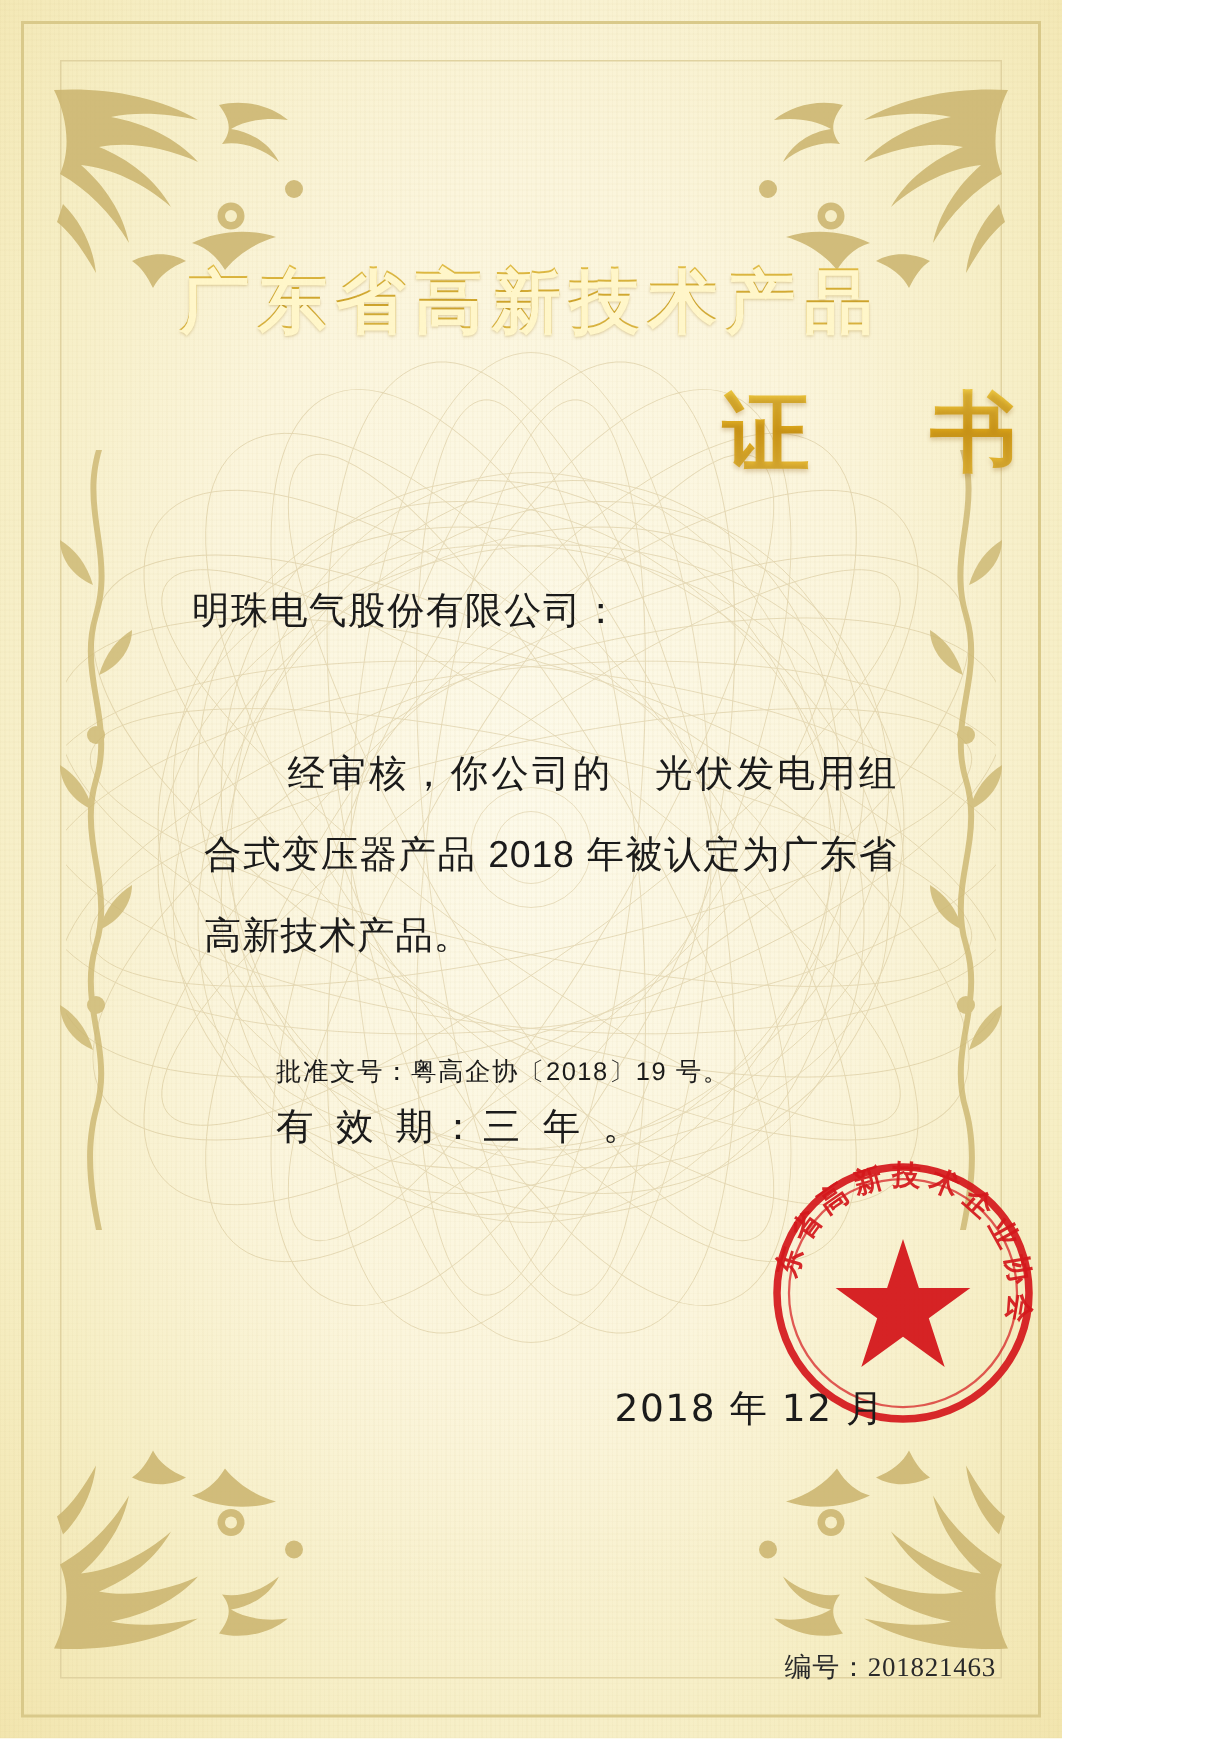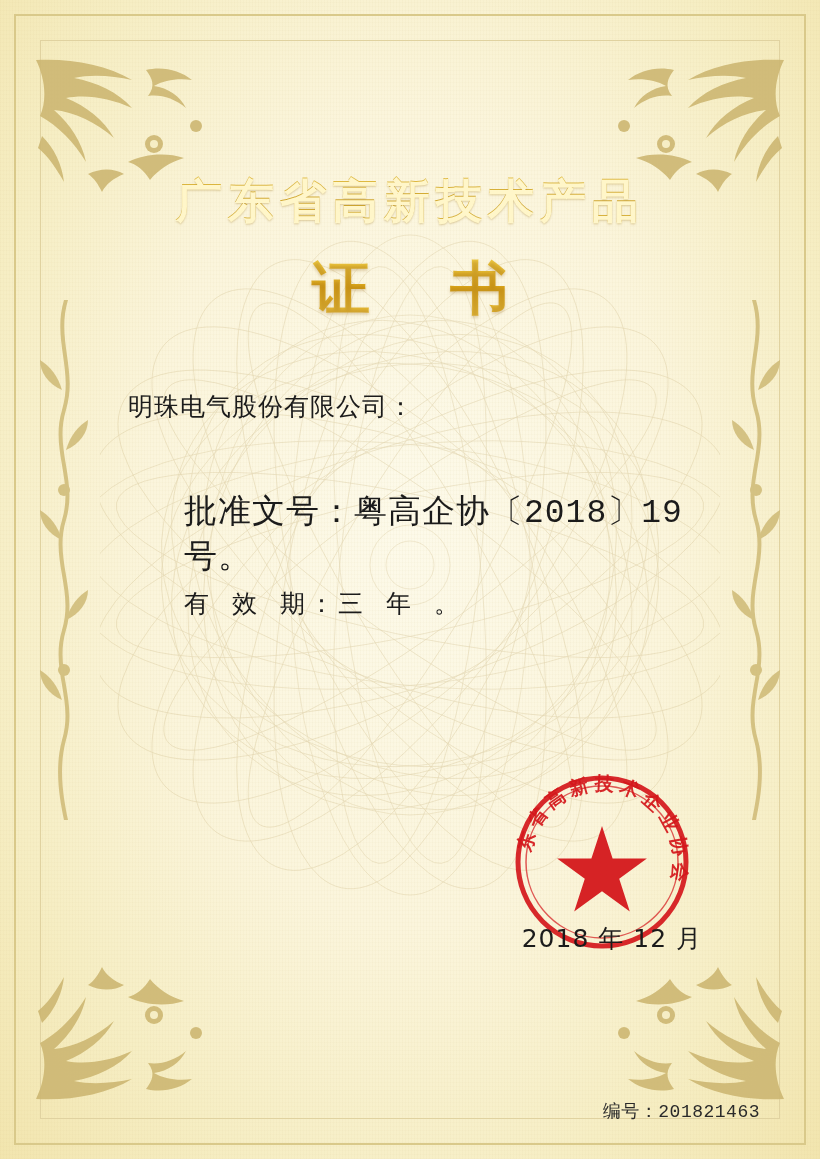--- a/index.html
+++ b/index.html
@@ -6,21 +6,21 @@
     margin: 0;
     padding: 0;
     background: #ffffff;
   }
   body {
     font-family: "Liberation Sans", sans-serif;
   }
 
   .certificate {
     position: relative;
-    width: 820px;
+    width: 708px;
     height: 1159px;
     overflow: hidden;
     background:
       radial-gradient(ellipse at 50% 45%, #fdfaea 0%, #fbf5dc 45%, #f6eec4 75%, #f2e5ae 100%);
   }
 
   
   .paper-texture {
     position: absolute;
     inset: 0;
@@ -95,62 +95,62 @@
     background: linear-gradient(180deg,#e8c651 0%, #cfa52c 50%, #e5c456 100%);
     -webkit-background-clip: text;
     background-clip: text;
     -webkit-text-fill-color: transparent;
   }
 
   .title-sub {
     position: absolute;
     left: 0; right: 0;
     top: 250px;
-    text-align: center;
+    text-align: right;
     font-family: "DejaVu Sans", sans-serif;
     font-weight: bold;
     font-size: 58px;
     letter-spacing: 30px;
     text-indent: 30px;
     color: #e8b92a;
     background: linear-gradient(180deg,#f3d451 0%, #d9a318 48%, #f0cb4c 100%);
     -webkit-background-clip: text;
     background-clip: text;
     -webkit-text-fill-color: transparent;
     text-shadow: 0 2px 3px rgba(150,100,20,0.28);
   }
 
   .body-text {
     position: absolute;
     left: 128px;
     right: 110px;
     top: 390px;
     color: #1b1b1b;
-    font-family: Liberation Mono, monospace;
+    font-family: Liberation Sans, sans-serif;
   }
 
   .recipient {
     font-size: 25px;
     letter-spacing: 1px;
     margin-bottom: 66px;
   }
 
   .paragraph {
     font-size: 25px;
     line-height: 54px;
     text-align: justify;
     letter-spacing: 0.5px;
     padding-left: 8px;
   }
   .paragraph .indent { display: inline-block; width: 54px; }
   .paragraph .gap { display: inline-block; width: 26px; }
 
   .approval {
     margin-top: 52px;
-    font-size: 33px;
+    font-size: 17px;
     letter-spacing: 1px;
     padding-left: 56px;
   }
   .validity {
     margin-top: 8px;
     font-size: 25px;
     letter-spacing: 4px;
     padding-left: 56px;
   }
 
@@ -170,25 +170,25 @@
     top: 922px;
     font-size: 25px;
     color: #1b1b1b;
     font-family: "DejaVu Sans", sans-serif;
     letter-spacing: 1px;
     margin-left: 48px;
   }
 
   .serial {
     position: absolute;
-    right: 60px;
+    right: 44px;
     bottom: 36px;
     font-size: 18px;
     color: #2a2a2a;
-    font-family: Liberation Mono, monospace;
+    font-family: Liberation Serif, serif;
     letter-spacing: 0.5px;
     text-align: center;
   }
 </style>
 </head>
 <body>
 
 <div class="certificate">
 
   <div class="paper-texture"></div>
@@ -313,20 +313,23 @@
       <circle cx="30" cy="370" r="6"></circle>
     </g>
   </svg>
 
   <div class="title-main">广东省高新技术产品</div>
   <div class="title-sub">证 书</div>
 
   <div class="body-text">
     <div class="recipient">明珠电气股份有限公司：</div>
 
+    <div class="paragraph">
+      <span class="indent"></span><span>经审核，你公司的</span><span class="gap"></span><span>光伏发电用组合式变压器</span><span>产品 2018 年被认定为广东省高新技术产品。</span>
+    </div>
 
     <div class="approval">批准文号：粤高企协〔2018〕19 号。</div>
     <div class="validity">有 效 期：三 年 。</div>
   </div>
 
   <svg class="seal" viewBox="0 0 188 188" xmlns="http://www.w3.org/2000/svg">
     <defs>
       <path id="sealArc" d="M 94,94 m -72,0 a 72,72 0 1,1 144,0 a 72,72 0 1,1 -144,0"></path>
     </defs>
     <circle cx="94" cy="94" r="84" fill="none" stroke="#d4171b" stroke-width="5" opacity="0.92"></circle>

